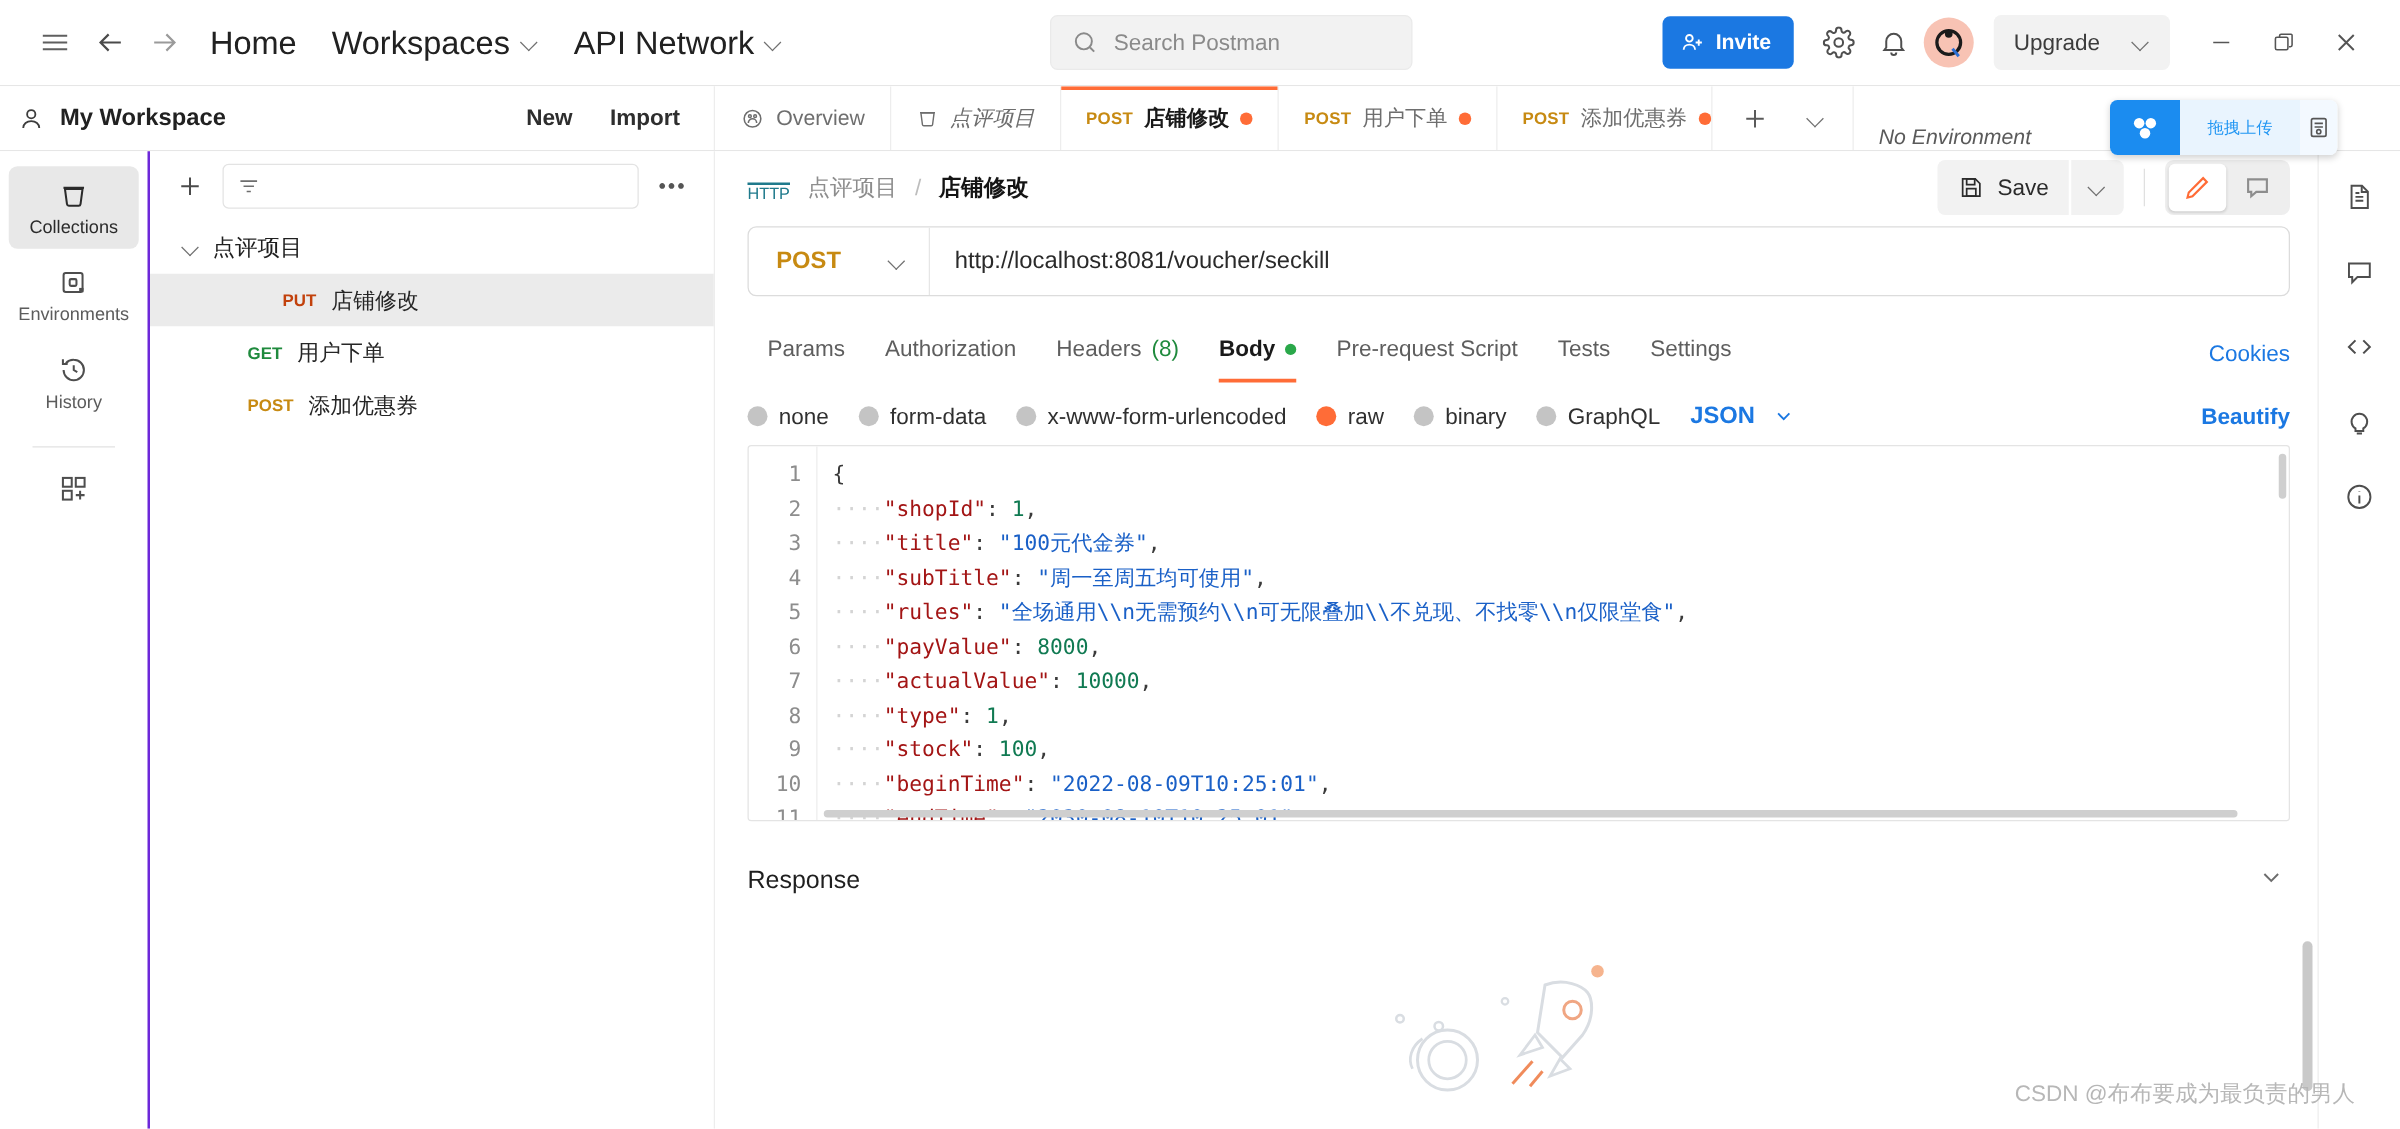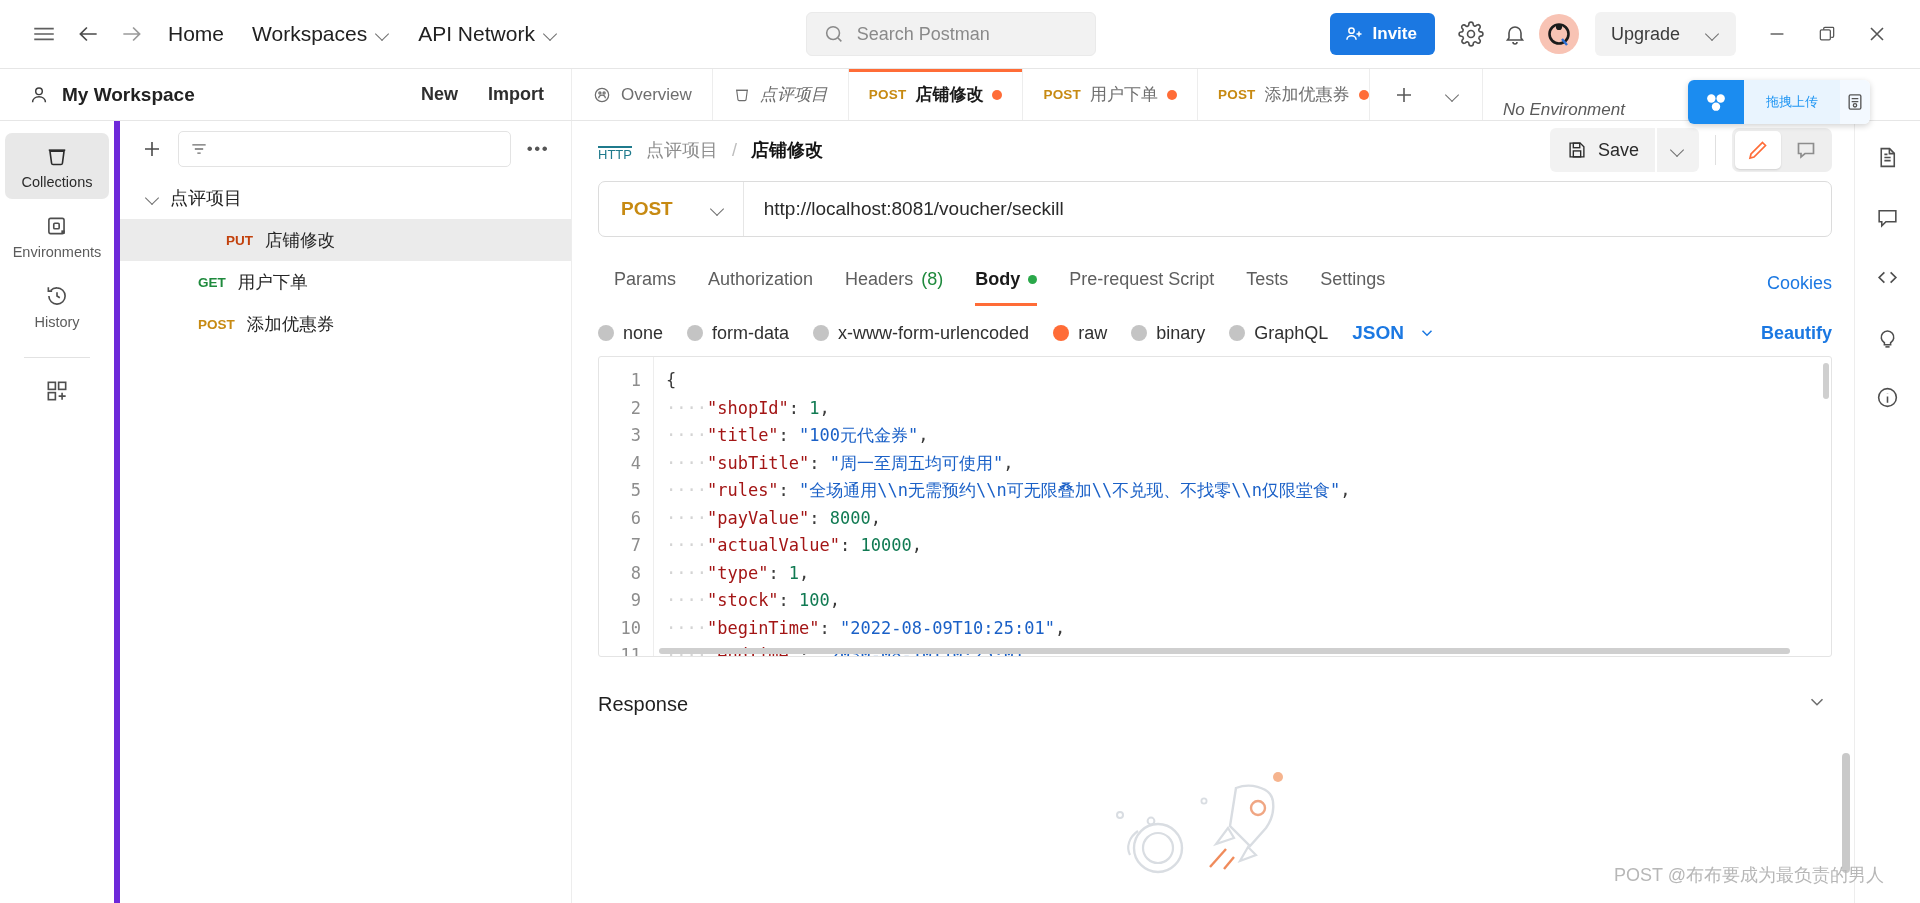--- a/index.html
+++ b/index.html
@@ -20,21 +20,21 @@
     border-bottom: 1px solid #e6e6e6;
     padding: 0 18px 0 22px;
     gap: 0;
   }
   .tb-icon {
     width: 44px; height: 44px; border-radius: 5px;
     display: flex; align-items: center; justify-content: center;
     color: #6b6b6b; cursor: pointer; flex: 0 0 auto;
   }
   .tb-link {
-    font-size: 21px; color: #212121; padding: 8px 14px;
+    font-size: 26px; color: #212121; padding: 8px 14px;
     border-radius: 5px; cursor: pointer; white-space: nowrap;
     display: flex; align-items: center; gap: 9px;
   }
   .chev { display:inline-block; width: 14px; height: 14px; position: relative; }
   .chev::after{
     content:""; position:absolute; left:1px; top:2px;
     width:9px;height:9px; border-right:1.7px solid #707070; border-bottom:1.7px solid #707070;
     transform: rotate(45deg);
   }
   .search-wrap { flex: 1; display: flex; justify-content: center; }
@@ -65,21 +65,21 @@
     color: #555; cursor: pointer;
   }
 
   
   .wsheader {
     height: 52px; flex: 0 0 52px; display: flex; align-items: center;
     border-bottom: 1px solid #e6e6e6; background: #fff;
   }
   .ws-left {
     width: 572px; flex: 0 0 572px; display: flex; align-items: center;
-    padding-left: 28px; gap: 12px; border-right: 1px solid #ededed; height: 100%;
+    padding-left: 14px; gap: 12px; border-right: 1px solid #ededed; height: 100%;
   }
   .ws-title { font-size: 19px; font-weight: bold; color: #212121; }
   .ws-actions { margin-left: auto; display: flex; gap: 4px; padding-right: 14px; }
   .ws-btn {
     font-size: 18px; font-weight: bold; color: #2e2e2e; padding: 7px 13px;
     border-radius: 5px; cursor: pointer;
   }
 
   
   .tabstrip { flex: 1; display: flex; align-items: flex-end; height: 100%; overflow: hidden; }
@@ -107,21 +107,21 @@
     display:flex; align-items:center; padding: 0 20px; font-size: 17px; color:#5a5a5a;
     white-space: nowrap;
     font-style: italic;
   }
 
   
   .mainrow { flex: 1; display: flex; min-height: 0; }
 
   
   .rail {
-    width: 120px; flex: 0 0 120px; border-right: 6px solid #6d28d9;
+    width: 120px; flex: 0 0 120px; border-right: 2px solid #6d28d9;
     display: flex; flex-direction: column; align-items: center; padding-top: 12px; gap: 4px;
     background: #fff;
   }
   .rail-item {
     width: 104px; padding: 10px 0 9px; border-radius: 7px;
     display: flex; flex-direction: column; align-items: center; gap: 5px;
     cursor: pointer; color: #4e4e4e;
   }
   .rail-item span { font-size: 14.5px; color: #5c5c5c; }
   .rail-item.active { background: #e8e8e8; }
@@ -711,14 +711,14 @@
     <div class="uw-right">
       <svg width="20" height="20" viewBox="0 0 24 24" fill="none" stroke="#555" stroke-width="1.6">
           <rect x="5" y="3.5" width="14" height="17" rx="1.6"></rect>
           <path d="M8 8h8M8 11.5h8"></path>
           <circle cx="12" cy="16" r="2"></circle>
         </svg>
     </div>
   </div>
 
   <div class="page-vscroll"></div>
-  <div class="watermark">POST @布布要成为最负责的男人</div>
+  <div class="watermark">CSDN @布布要成为最负责的男人</div>
 </div>
 
 </body></html>

